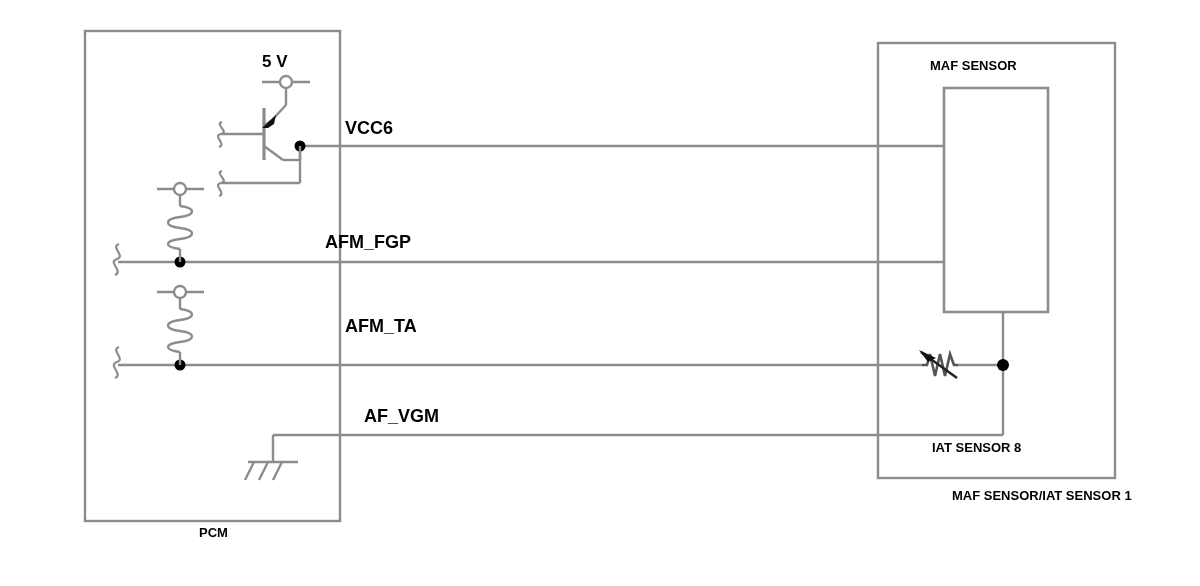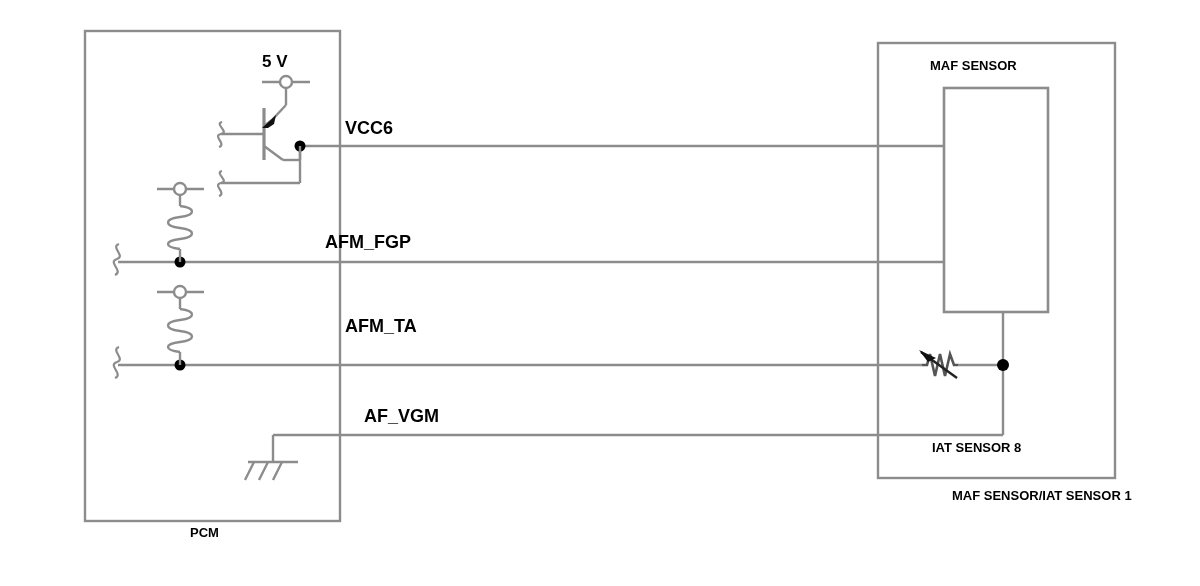--- a/index.html
+++ b/index.html
@@ -123,21 +123,21 @@
   <div class="lbl volt" style="left:262px; top:52px;">5 V</div>
 
   <div class="lbl sig" style="left:345px; top:118px;">VCC6</div>
 
   <div class="lbl sig" style="left:325px; top:232px;">AFM_FGP</div>
 
   <div class="lbl sig" style="left:345px; top:316px;">AFM_TA</div>
 
   <div class="lbl sig" style="left:364px; top:406px;">AF_VGM</div>
 
-  <div class="lbl boxlbl" style="left:190px; top:525px;">PCM</div>
+  <div class="lbl boxlbl" style="left:199px; top:525px;">PCM</div>
 
   <div class="lbl boxlbl" style="left:930px; top:58px;">MAF SENSOR</div>
 
   <div class="lbl boxlbl" style="left:932px; top:440px;">IAT SENSOR 8</div>
 
   <div class="lbl boxlbl" style="left:913px; top:488px;margin-left:39px;">MAF SENSOR/IAT SENSOR 1</div>
 
 </div>
 
 </body></html>

